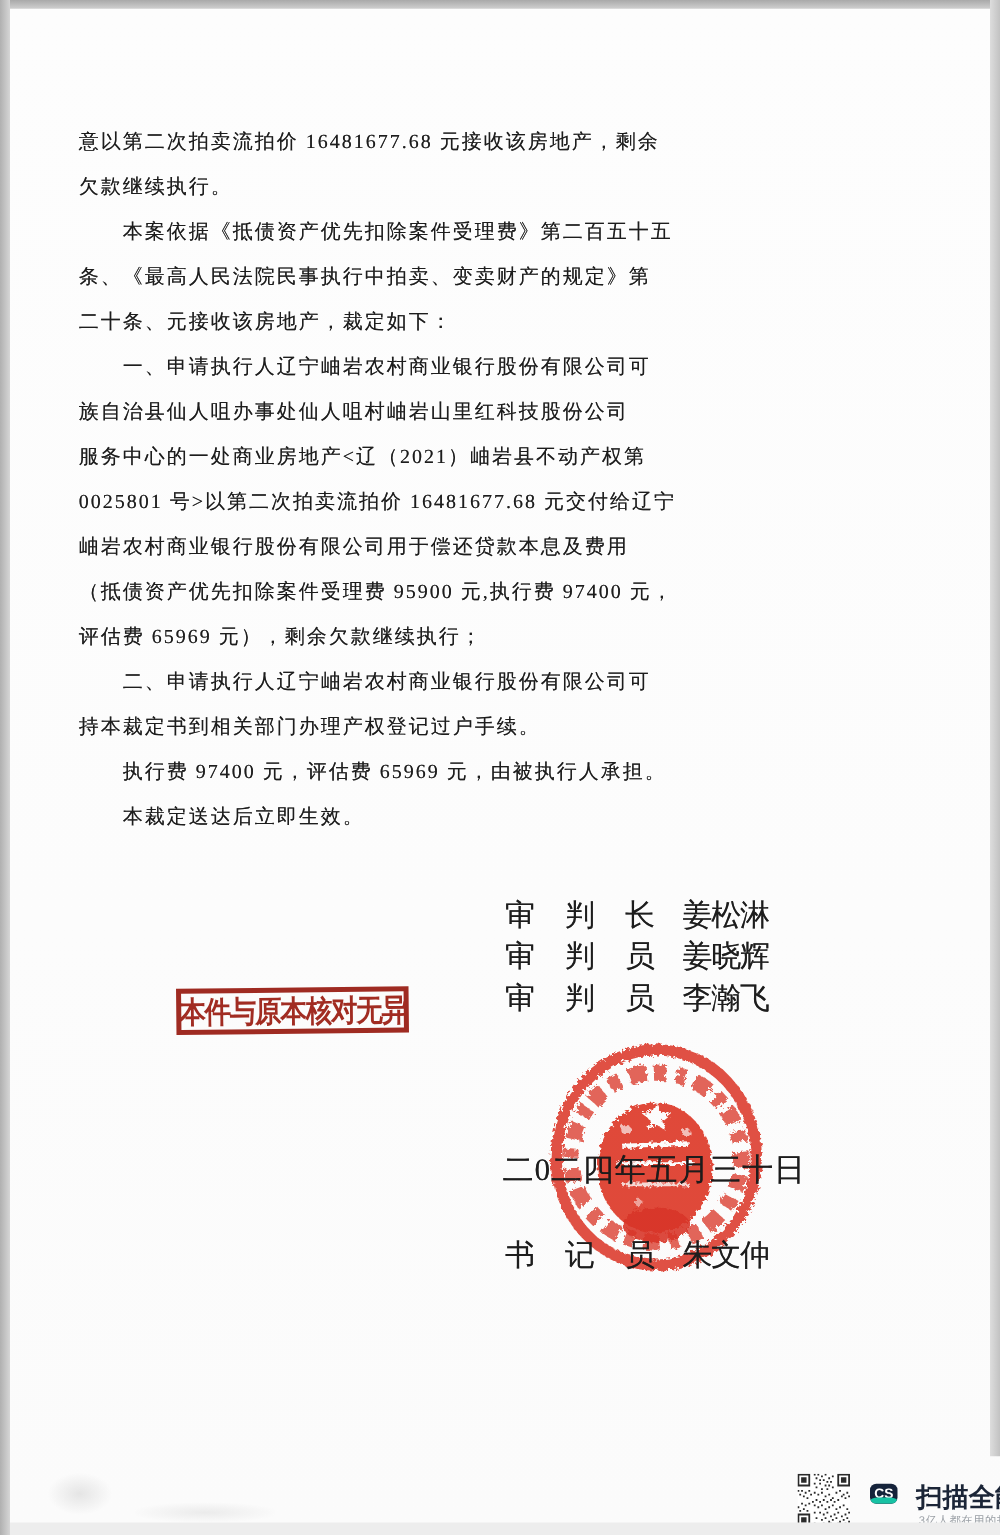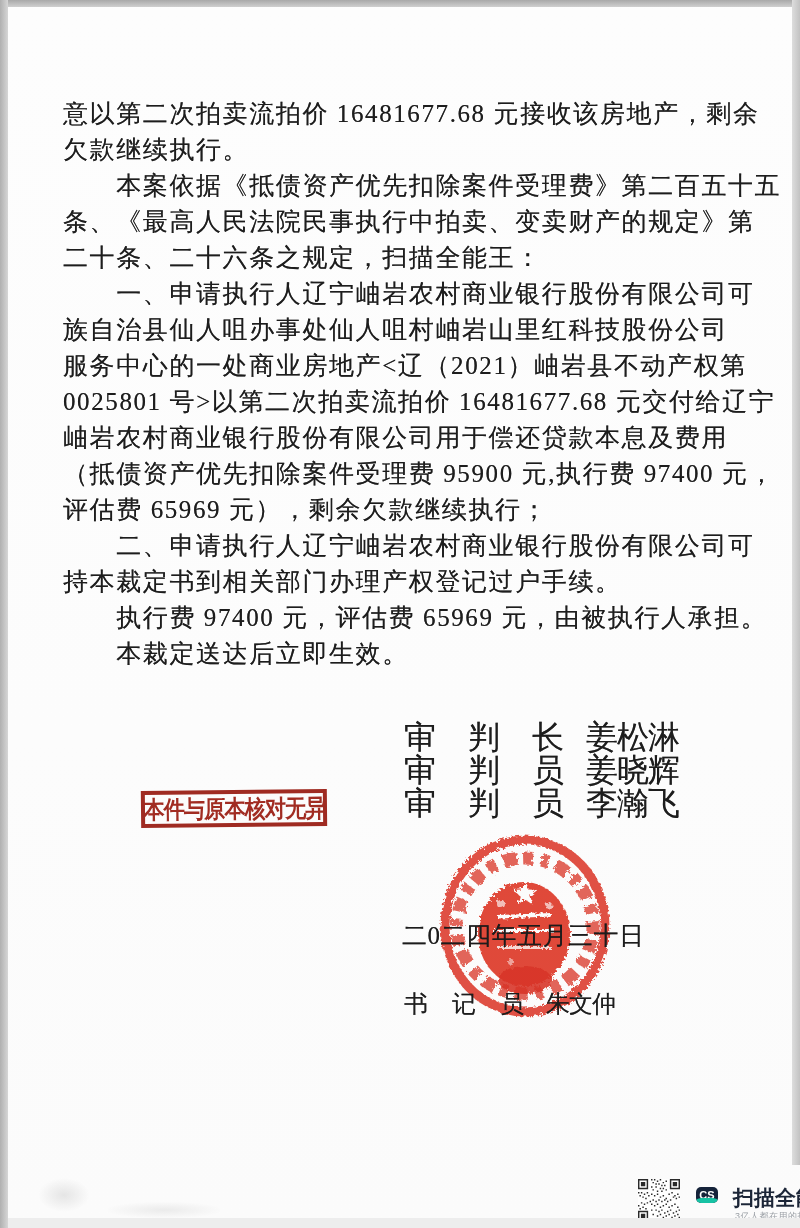--- a/index.html
+++ b/index.html
@@ -5,25 +5,25 @@
   html,body{margin:0;padding:0;background:#ffffff;}
   .scan{position:relative;width:800px;height:1228px;overflow:hidden;
         background:linear-gradient(180deg,#fdfdfd 0%,#fcfcfc 60%,#fbfbfb 100%);
         font-family:"Liberation Serif","DejaVu Serif",serif;}
   
   .edge-top{position:absolute;left:0;top:0;right:0;height:7px;background:linear-gradient(#a9a9a9,#cfcfcf);z-index:10;}
   .edge-left{position:absolute;left:0;top:0;bottom:0;width:8px;background:linear-gradient(90deg,#b0b0b0,#d6d6d6);z-index:10;}
   .edge-right{position:absolute;right:0;top:0;height:1165px;width:8px;background:linear-gradient(90deg,#dddddd,#c2c2c2);z-index:10;}
   .edge-bottom{position:absolute;left:0;right:0;top:1218px;height:10px;background:#ededed;z-index:9;}
   
-  .doc-body{position:absolute;left:63px;top:96px;width:690px;font-size:25px;line-height:36.2px;
+  .doc-body{position:absolute;left:63px;top:96px;width:690px;font-size:16px;line-height:36.2px;
             color:#1d1d1d;letter-spacing:1.6px;text-shadow:0 0 .5px rgba(0,0,0,.6);}
   .doc-body .line{height:36px;white-space:nowrap;}
   
-  .signatures{position:absolute;left:404px;top:716px;font-size:32px;color:#1d1d1d;
+  .signatures{position:absolute;left:404px;top:716px;font-size:24px;color:#1d1d1d;
               text-shadow:0 0 .5px rgba(0,0,0,.6);text-align:right;}
   .sig-row{height:33px;white-space:nowrap;}
   .sig-row .name{margin-left:22px;letter-spacing:-1px;}
   
   .stamp{position:absolute;left:141px;top:790px;width:186px;height:37px;border:4px solid #9f2b22;
          box-sizing:border-box;display:flex;align-items:center;justify-content:center;
          color:#a12c22;transform:rotate(-0.6deg);z-index:2;}
   .stamp span{display:inline-block;font-size:24px;font-weight:bold;white-space:nowrap;
               letter-spacing:-1px;transform:scaleX(.88);}
   
@@ -57,21 +57,21 @@
 </head>
 <body>
 
 <div class="scan">
 
   <div class="doc-body">
     <div class="line">意以第二次拍卖流拍价 16481677.68 元接收该房地产，剩余</div>
     <div class="line">欠款继续执行。</div>
     <div class="line">　　本案依据《抵债资产优先扣除案件受理费》第二百五十五</div>
     <div class="line">条、《最高人民法院民事执行中拍卖、变卖财产的规定》第</div>
-    <div class="line">二十条、二十六条之规定，扫描全能王：</div>
+    <div class="line">二十条、元接收该房地产，裁定如下：</div>
     <div class="line">　　一、申请执行人辽宁岫岩农村商业银行股份有限公司可</div>
     <div class="line">族自治县仙人咀办事处仙人咀村岫岩山里红科技股份公司</div>
     <div class="line">服务中心的一处商业房地产&lt;辽（2021）岫岩县不动产权第</div>
     <div class="line">0025801 号&gt;以第二次拍卖流拍价 16481677.68 元交付给辽宁</div>
     <div class="line">岫岩农村商业银行股份有限公司用于偿还贷款本息及费用</div>
     <div class="line">（抵债资产优先扣除案件受理费 95900 元,执行费 97400 元，</div>
     <div class="line">评估费 65969 元），剩余欠款继续执行；</div>
     <div class="line">　　二、申请执行人辽宁岫岩农村商业银行股份有限公司可</div>
     <div class="line">持本裁定书到相关部门办理产权登记过户手续。</div>
     <div class="line">　　执行费 97400 元，评估费 65969 元，由被执行人承担。</div>

